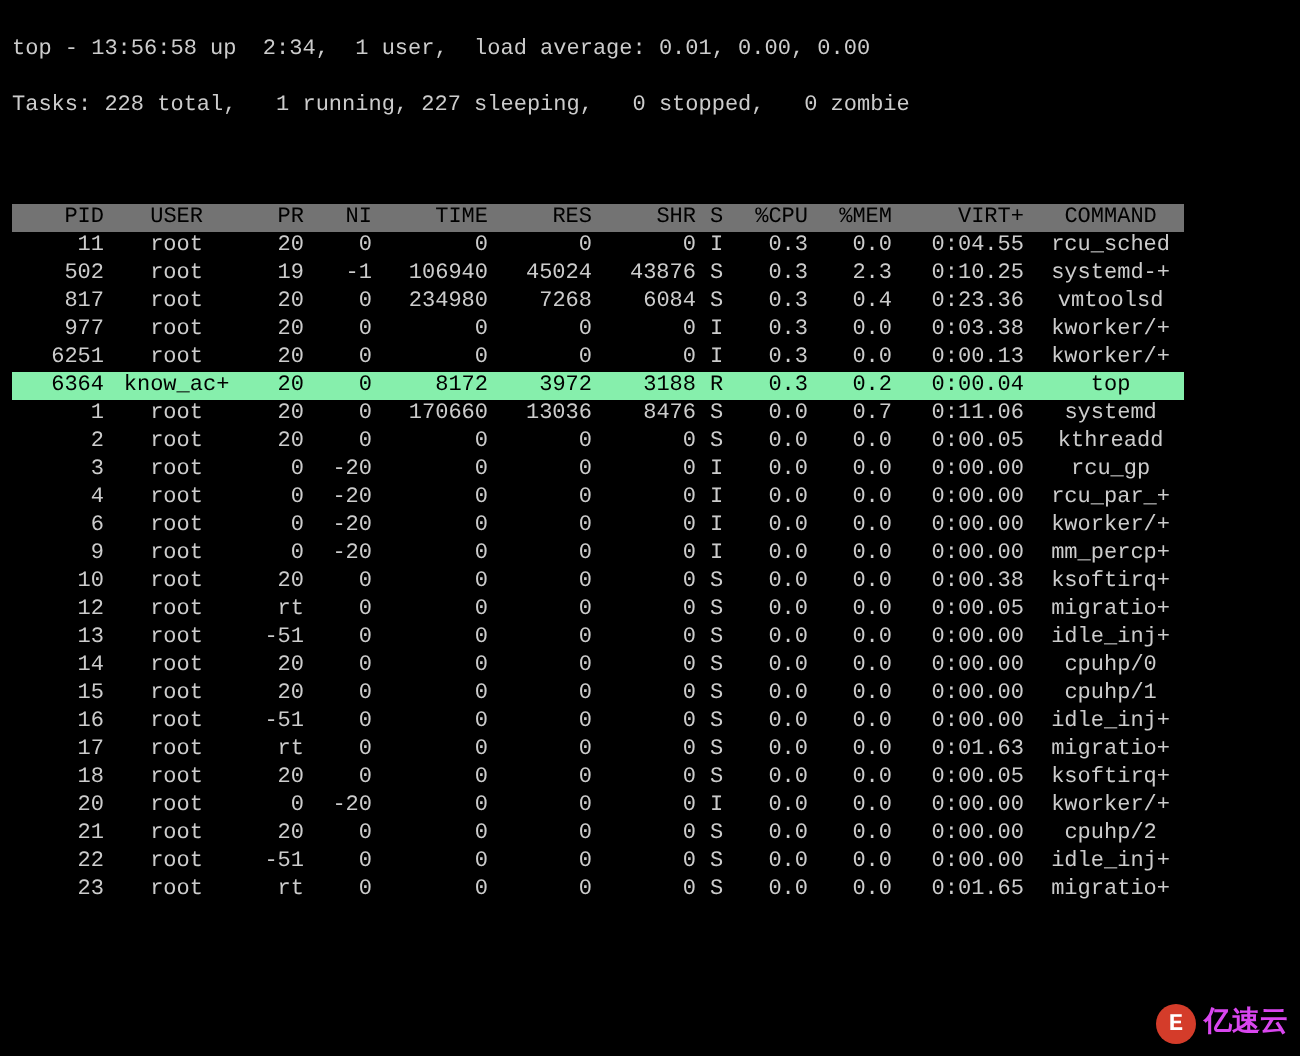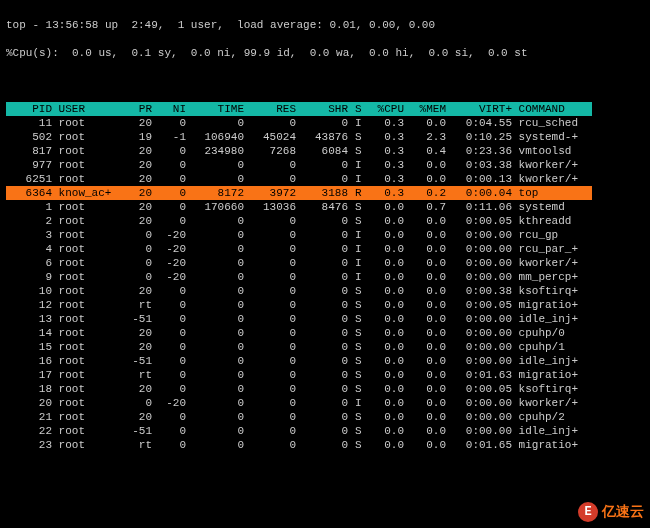--- a/index.html
+++ b/index.html
@@ -1,33 +1,33 @@
 <!DOCTYPE html>
 <html><head>
 <meta charset="utf-8">
 <style>
   html,body{margin:0;padding:0;background:#000;color:#ccc;font-family:"Courier New",monospace;font-size:11px;line-height:14px;width:650px;height:528px;overflow:hidden;}
   .term{padding:4px 6px;white-space:pre;}
-  .hdr{background:#14b8a6;color:#000;}
-  .hl{background:#f97316;color:#000;}
+  .hdr{background:#737373;color:#000;}
+  .hl{background:#86efac;color:#000;}
   table{border-collapse:collapse;}
   td{padding:0 0;}
   .r{text-align:right;}
-  .l{text-align:left;}
+  .l{text-align:center;}
   .c{text-align:center;}
   .wm{position:absolute;right:6px;bottom:6px;display:flex;align-items:center;gap:4px;}
   .wm .dot{width:20px;height:20px;border-radius:50%;background:#d43c2a;display:flex;align-items:center;justify-content:center;color:#fff;font-weight:bold;font-size:12px;}
-  .wm .txt{color:#f97316;font-size:14px;font-weight:bold;}
+  .wm .txt{color:#d946ef;font-size:14px;font-weight:bold;}
 </style>
 </head>
 <body>
 
 <div class="term">
-<div>top - 13:56:58 up  2:49,  1 user,  load average: 0.01, 0.00, 0.00</div>
-<div>%Cpu(s):  0.0 us,  0.1 sy,  0.0 ni, 99.9 id,  0.0 wa,  0.0 hi,  0.0 si,  0.0 st</div>
+<div>top - 13:56:58 up  2:34,  1 user,  load average: 0.01, 0.00, 0.00</div>
+<div>Tasks: 228 total,   1 running, 227 sleeping,   0 stopped,   0 zombie</div>
 <div>&nbsp;</div>
 <table>
 <colgroup>
 <col style="width:46px"><col style="width:66px"><col style="width:34px"><col style="width:34px">
 <col style="width:58px"><col style="width:52px"><col style="width:52px"><col style="width:14px">
 <col style="width:42px"><col style="width:42px"><col style="width:66px"><col style="width:80px">
 </colgroup>
 <thead><tr class="hdr">
 <td class="r">PID</td>
 <td class="l">&nbsp;<span>USER</span></td>

